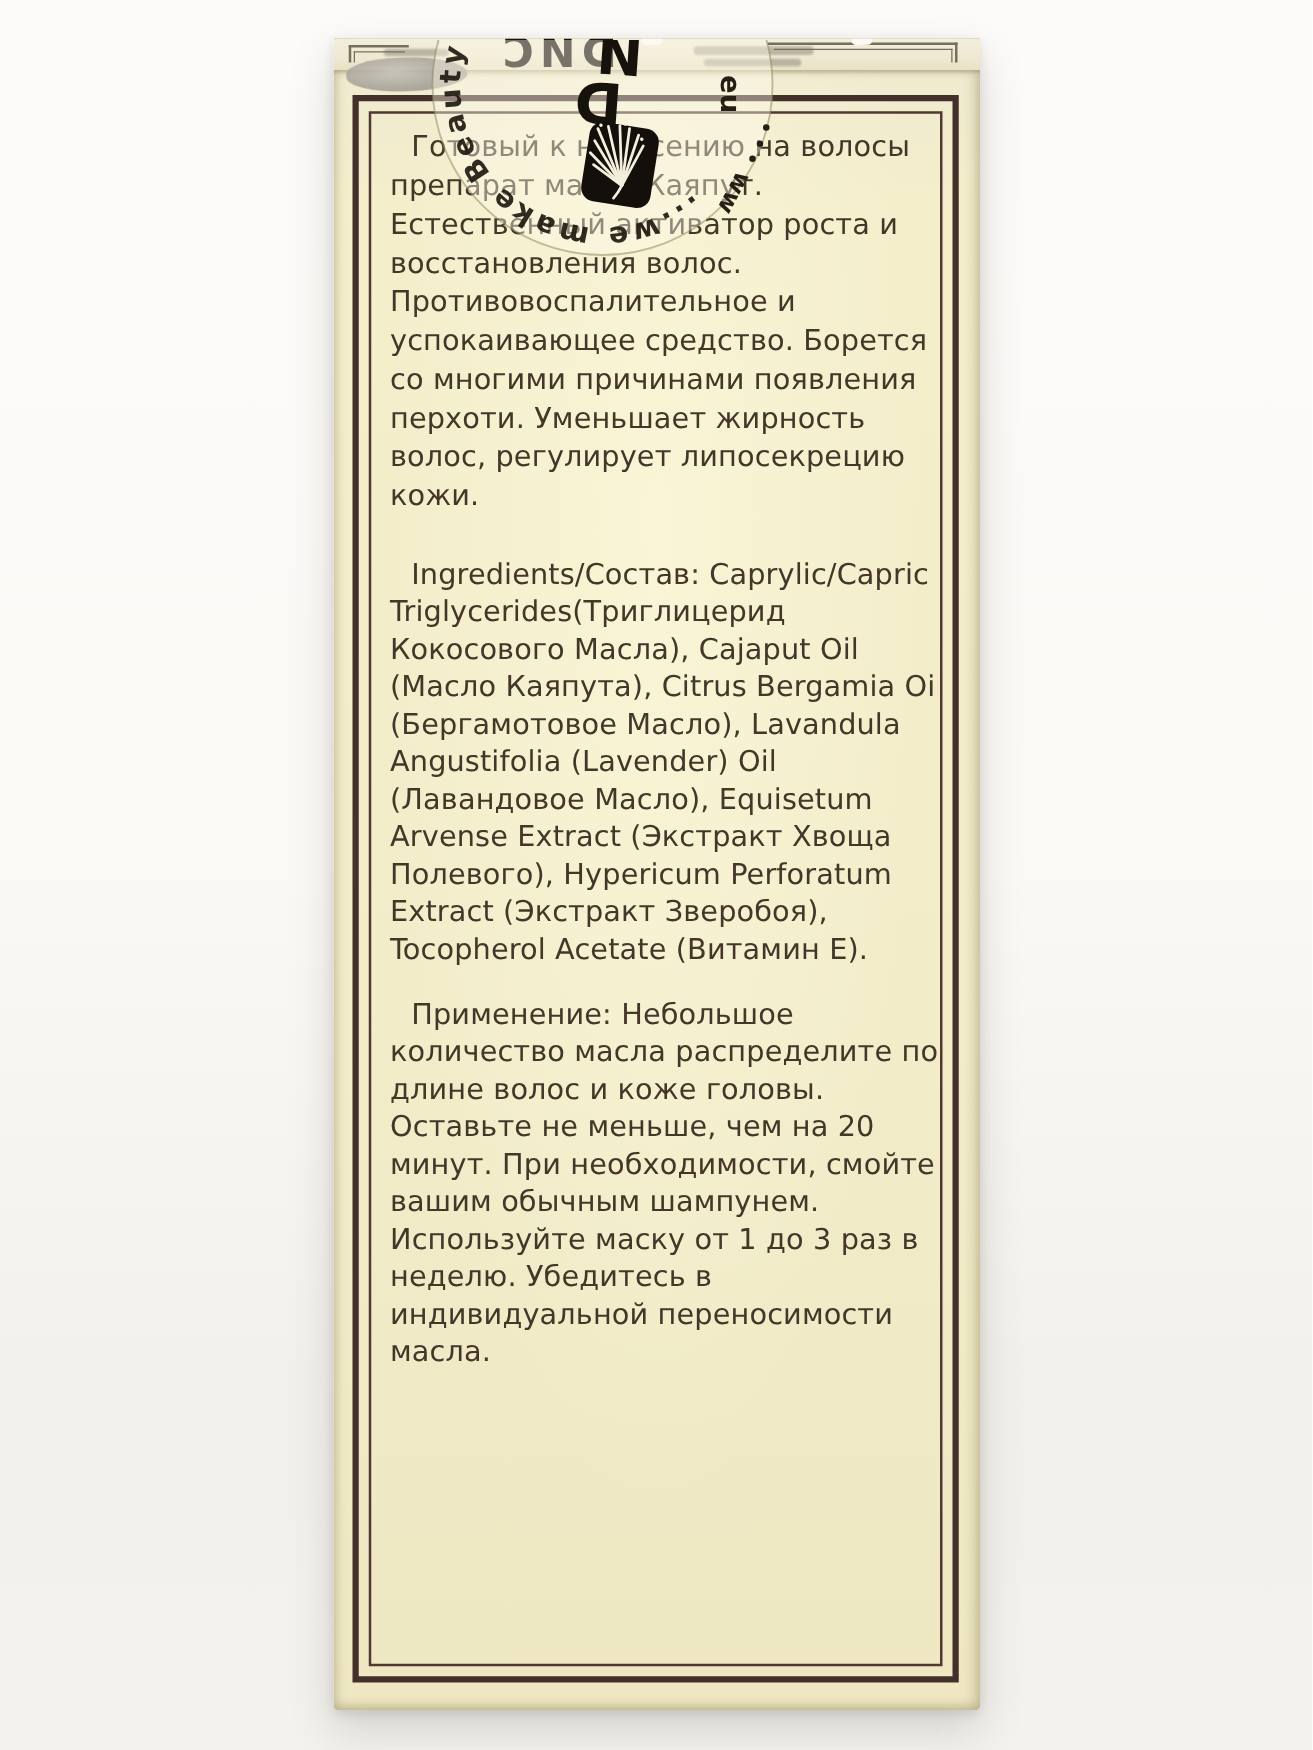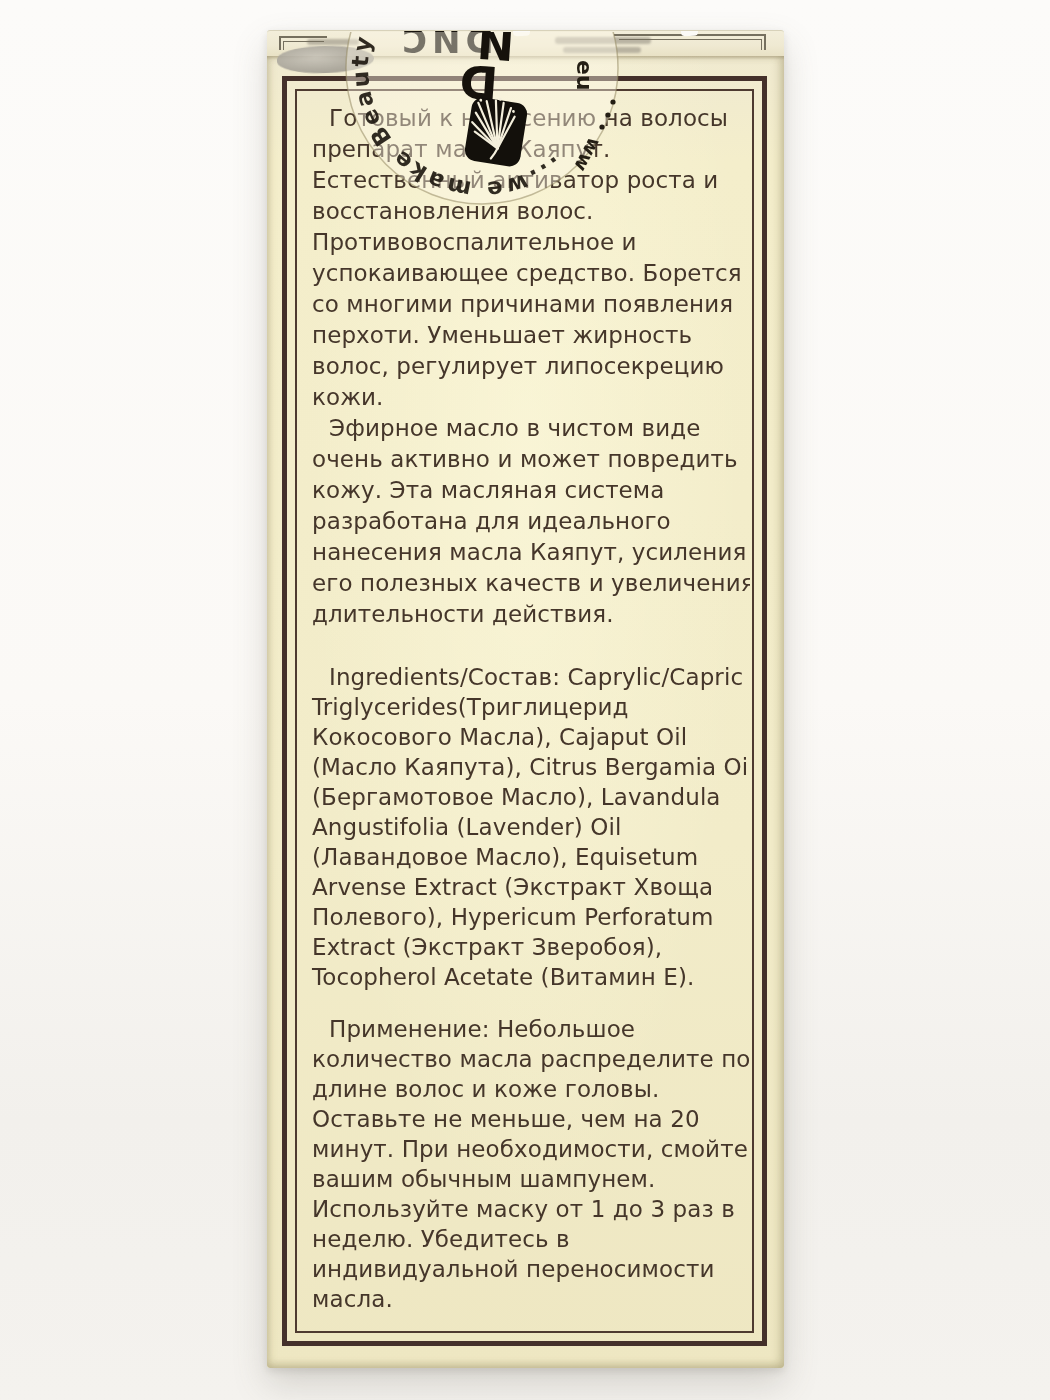--- a/index.html
+++ b/index.html
@@ -94,27 +94,20 @@
             <p class="para">Готовый к нанесению на волосы
 препарат масла Каяпут.
 Естественный активатор роста и
 восстановления волос.
 Противовоспалительное и
 успокаивающее средство. Борется
 со многими причинами появления
 перхоти. Уменьшает жирность
 волос, регулирует липосекрецию
 кожи.</p>
-            <p class="para">Эфирное масло в чистом виде
-очень активно и может повредить
-кожу. Эта масляная система
-разработана для идеального
-нанесения масла Каяпут, усиления
-его полезных качеств и увеличения
-длительности действия.</p>
             <p class="para para-ingredients">Ingredients/Состав: Caprylic/Capric
 Triglycerides(Триглицерид
 Кокосового Масла), Cajaput Oil
 (Масло Каяпута), Citrus Bergamia Oil
 (Бергамотовое Масло), Lavandula
 Angustifolia (Lavender) Oil
 (Лавандовое Масло), Equisetum
 Arvense Extract (Экстракт Хвоща
 Полевого), Hypericum Perforatum
 Extract (Экстракт Зверобоя),

